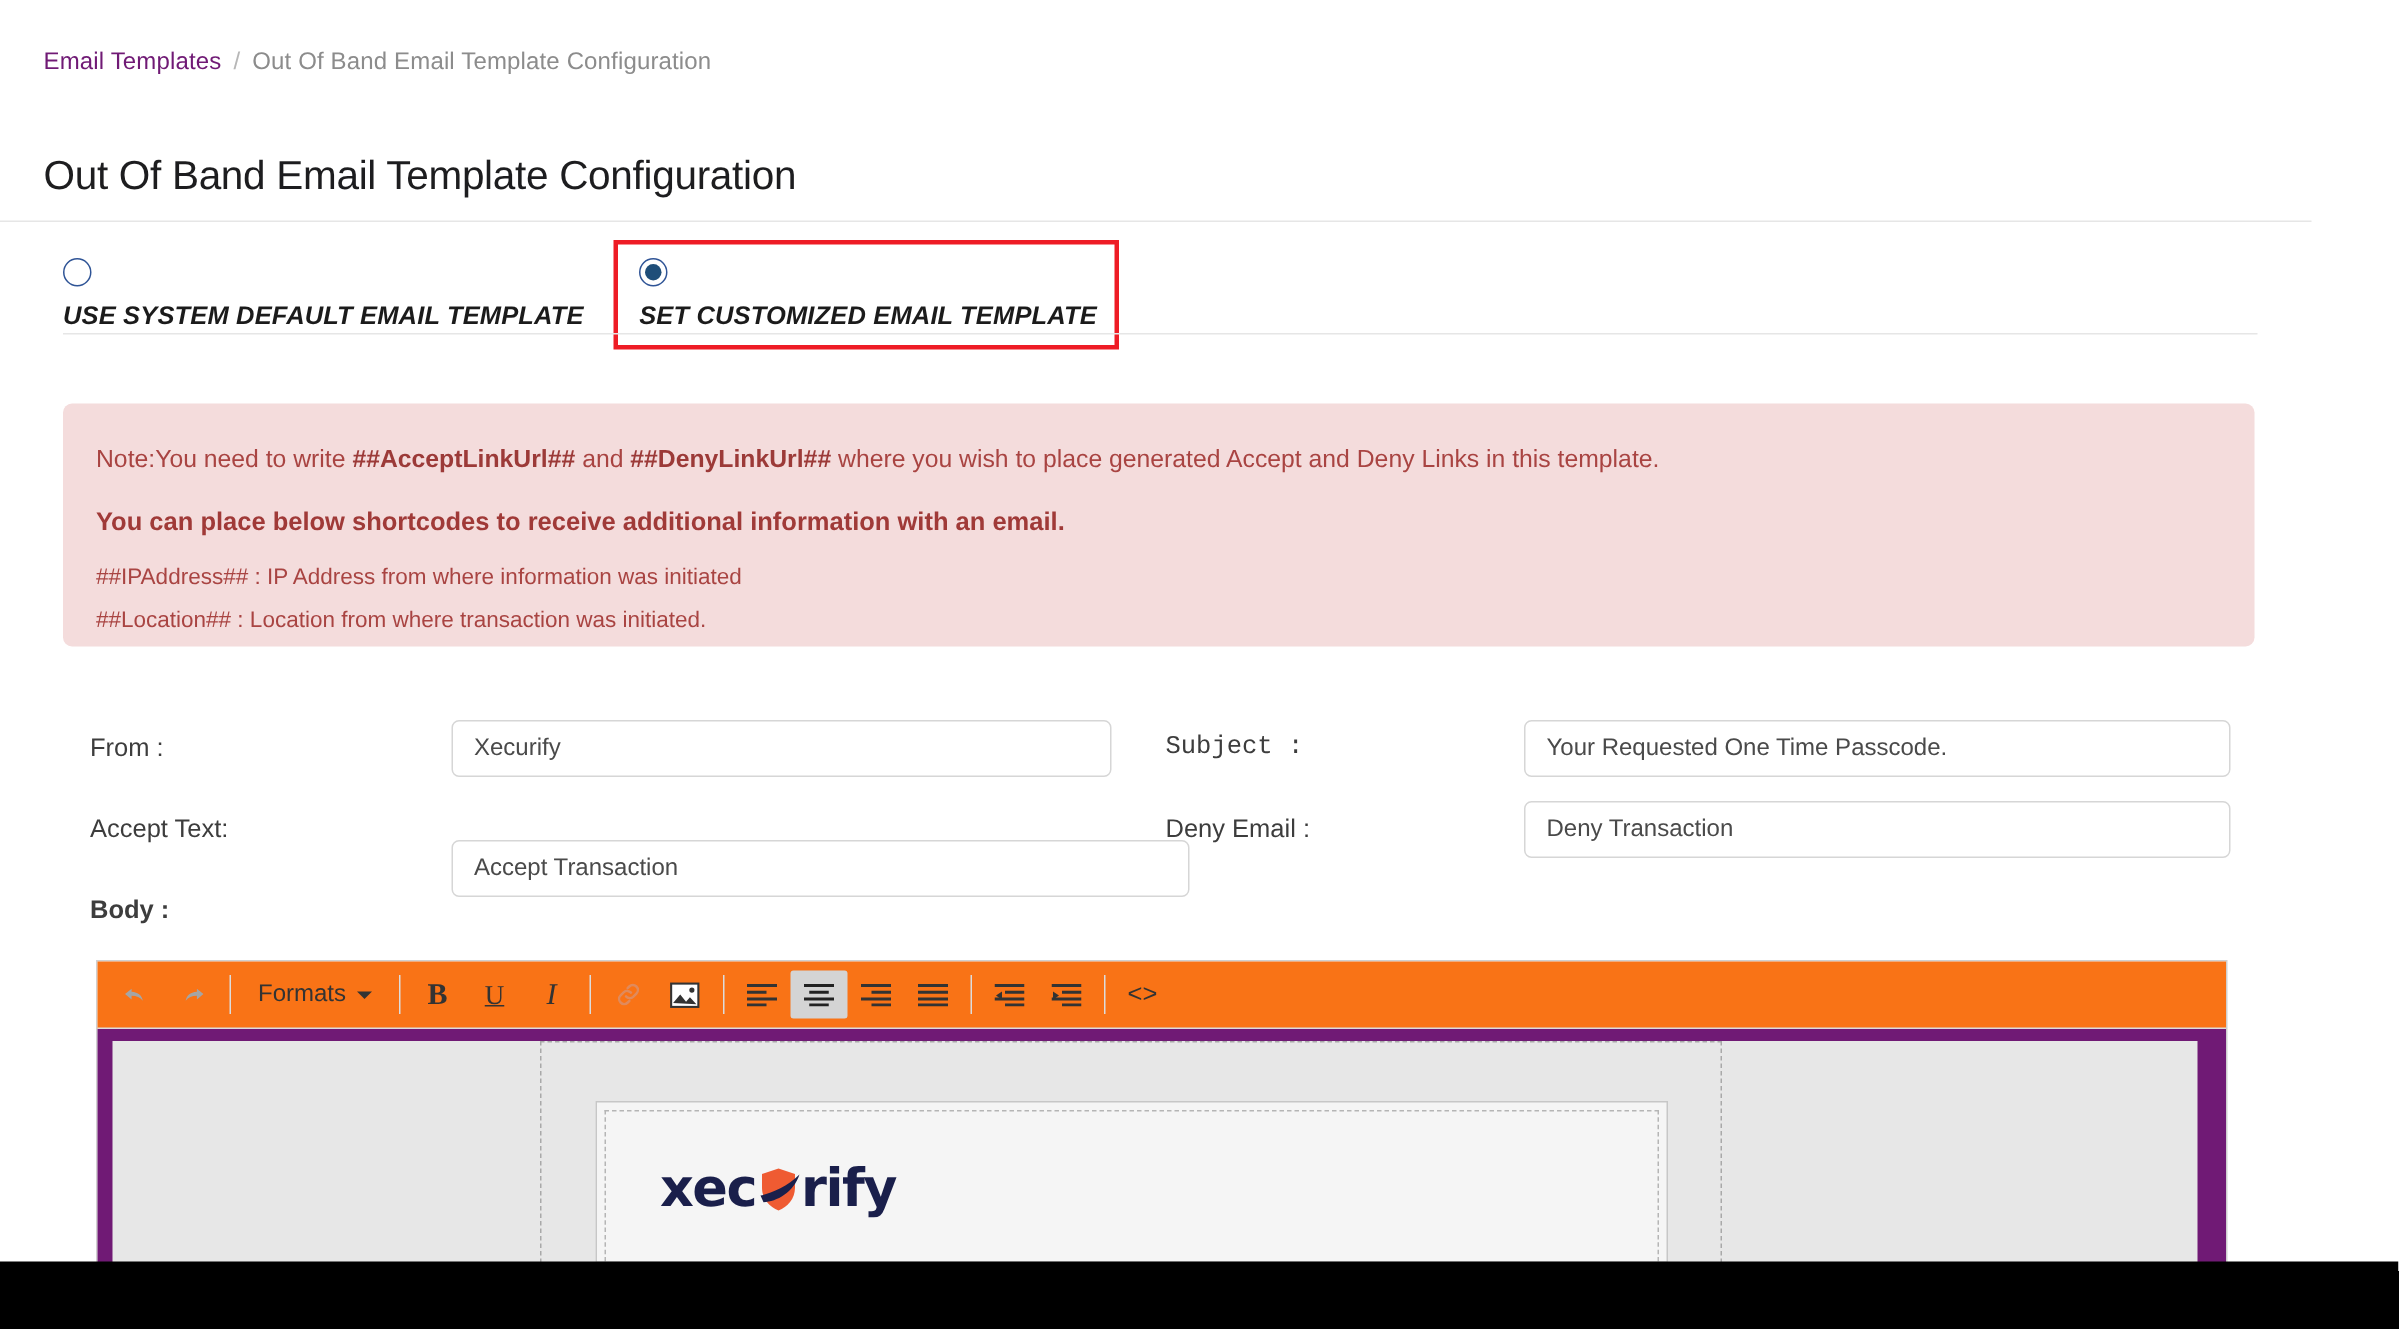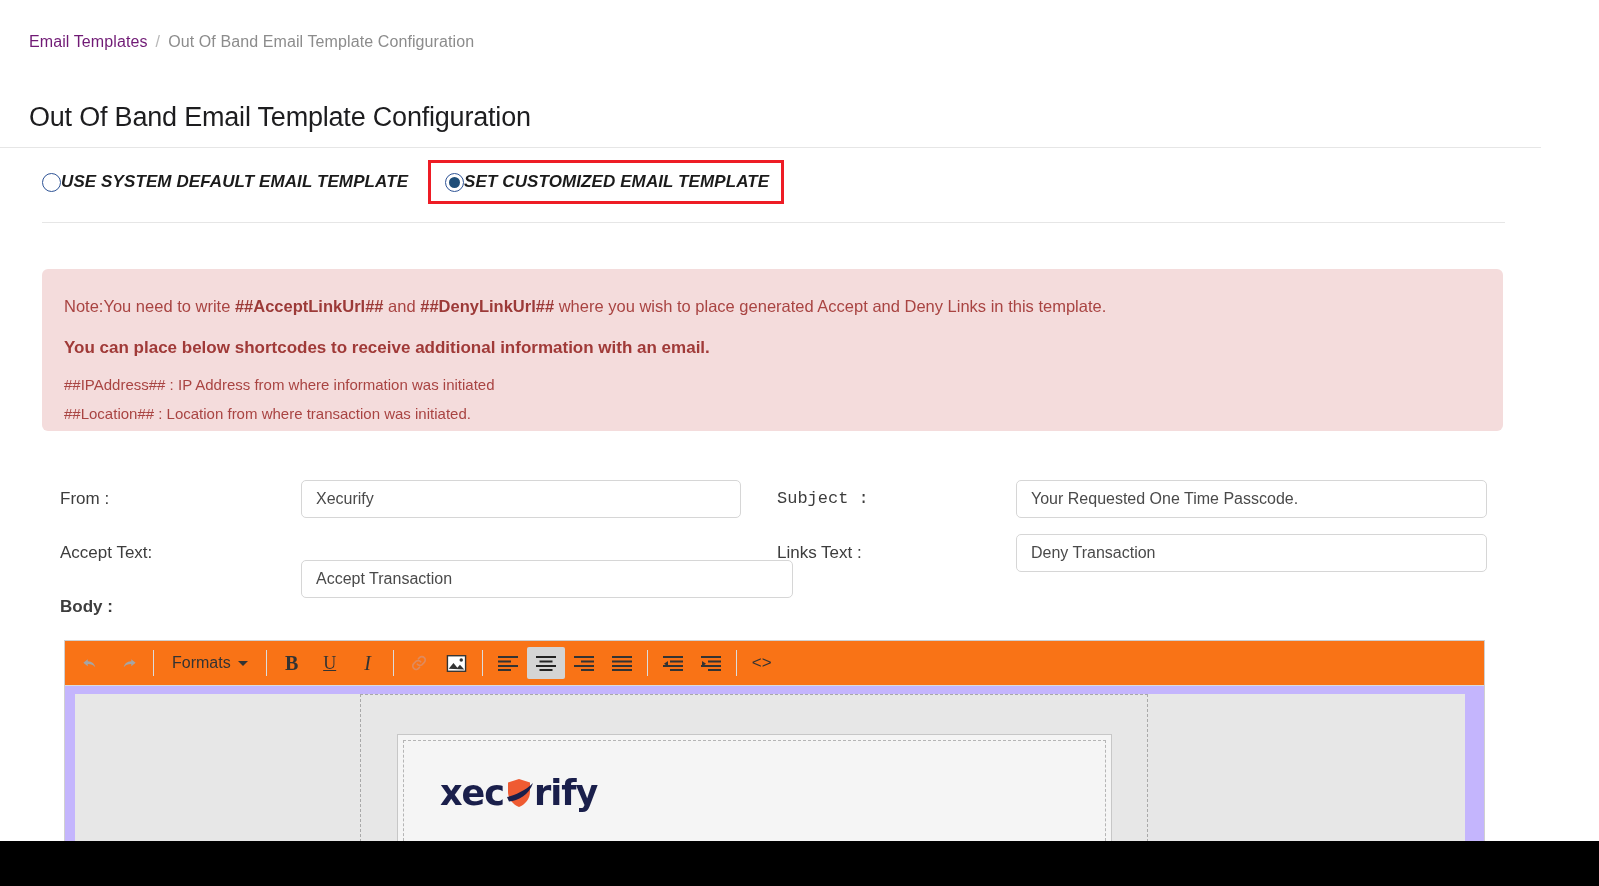--- a/index.html
+++ b/index.html
@@ -35,22 +35,22 @@
   .rule { position:absolute; height:1px; background:#e6e6e6; }
   .rule-top    { left:0px;  top:147px; width:1541px; }
   .rule-bottom { left:42px; top:222px; width:1463px; }
 
   
   .radio-row {
     position:absolute; left:42px; top:160px;
     display:flex; align-items:center;
   }
   .radio-opt {
-    display:flex; align-items:center; gap:0;
-    cursor:pointer; padding:0;
+    display:flex; gap:10px;
+    cursor:pointer; padding:0;flex-direction:column;
   }
   .radio-opt.framed {
     border:3px solid #ee1c25;
     padding:9px 12px 9px 14px;
     margin-left:20px;
   }
   .radio-dot {
     width:19px; height:19px; border-radius:50%;
     border:1.5px solid #2f5496; background:#fff;
     flex:none; position:relative;
@@ -133,21 +133,21 @@
     width:0;height:0;border-left:5px solid transparent;
     border-right:5px solid transparent;border-top:5px solid #333;
   }
   .tb-btn svg { display:block; }
   .glyph-b { font-family:"Liberation Serif", serif; font-weight:700; font-size:20px; }
   .glyph-u { font-size:18px; text-decoration:underline; font-family:"Liberation Serif", serif; }
   .glyph-i { font-family:"Liberation Serif", serif; font-style:italic; font-size:20px; }
   .glyph-code { font-size:17px; font-family:"Liberation Sans", sans-serif; }
 
   .editor-body {
-    position:relative; height:156px; overflow:hidden; background:#c4b5fd;
+    position:relative; height:156px; overflow:hidden; background:#701a75;
   }
   .mail-outer {
     position:absolute; left:10px; top:8px;
     width:1390px; height:148px; background:#e7e7e7;
   }
   .mail-dashed {
     position:absolute; left:285px; top:0px;
     width:788px; height:148px;
     border-left:1px dashed #a9a9a9;
     border-right:1px dashed #a9a9a9;
@@ -212,21 +212,21 @@
 
 <label class="field-label lbl-from">From :</label>
 <input class="text-input in-from" value="Xecurify" style="">
 
 <label class="field-label lbl-subj">Subject :</label>
 <input class="text-input in-subj" value="Your Requested One Time Passcode." style="">
 
 <label class="field-label lbl-accept">Accept Text:</label>
 <input class="text-input in-accept" value="Accept Transaction" style="">
 
-<label class="field-label lbl-deny">Links Text :</label>
+<label class="field-label lbl-deny">Deny Email :</label>
 <input class="text-input in-deny" value="Deny Transaction" style="">
 
 <label class="field-label lbl-body">Body :</label>
 
 <div class="editor">
 
   <div class="editor-toolbar">
 
     <div class="tb-btn">
       <svg width="19" height="19" viewBox="0 0 24 24" fill="currentColor">

